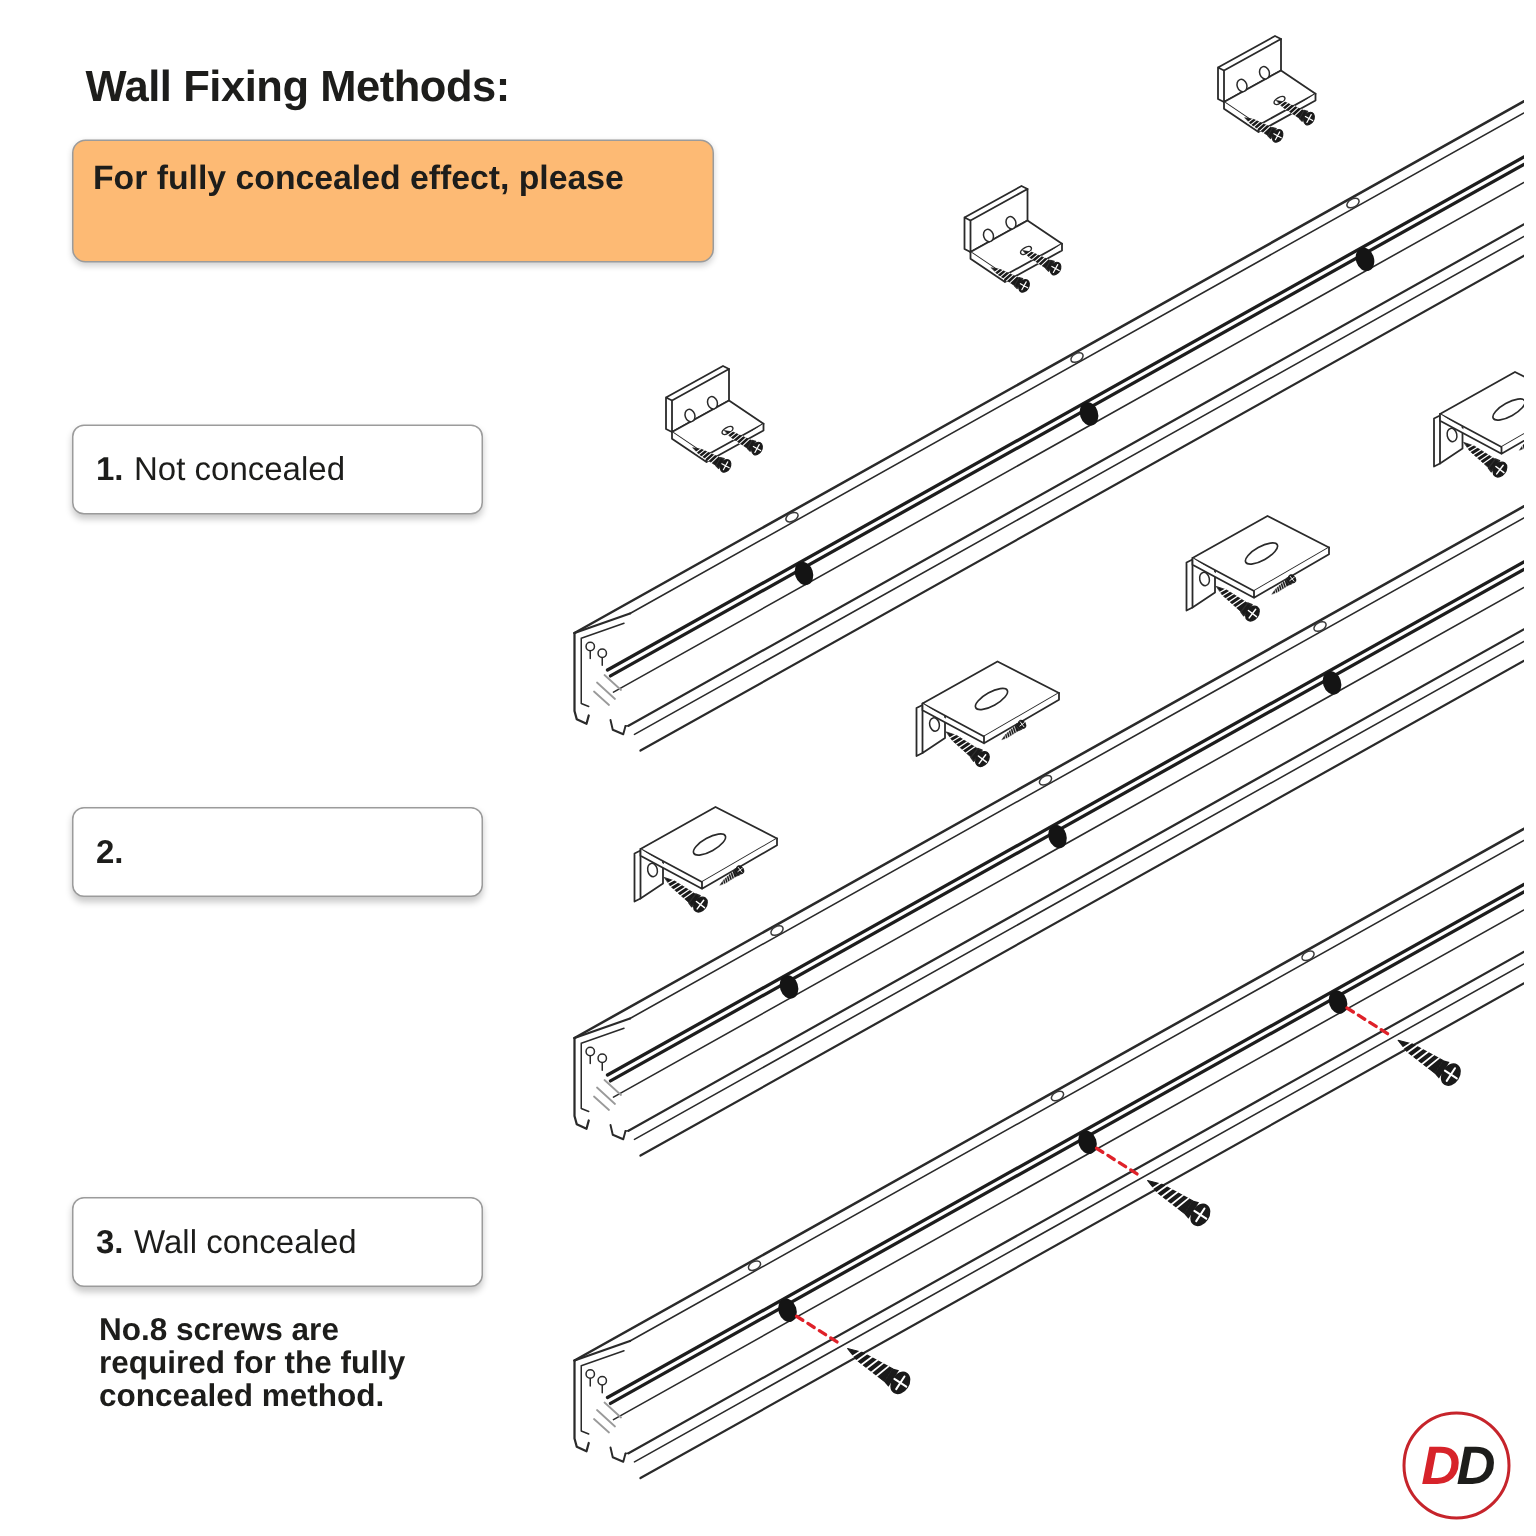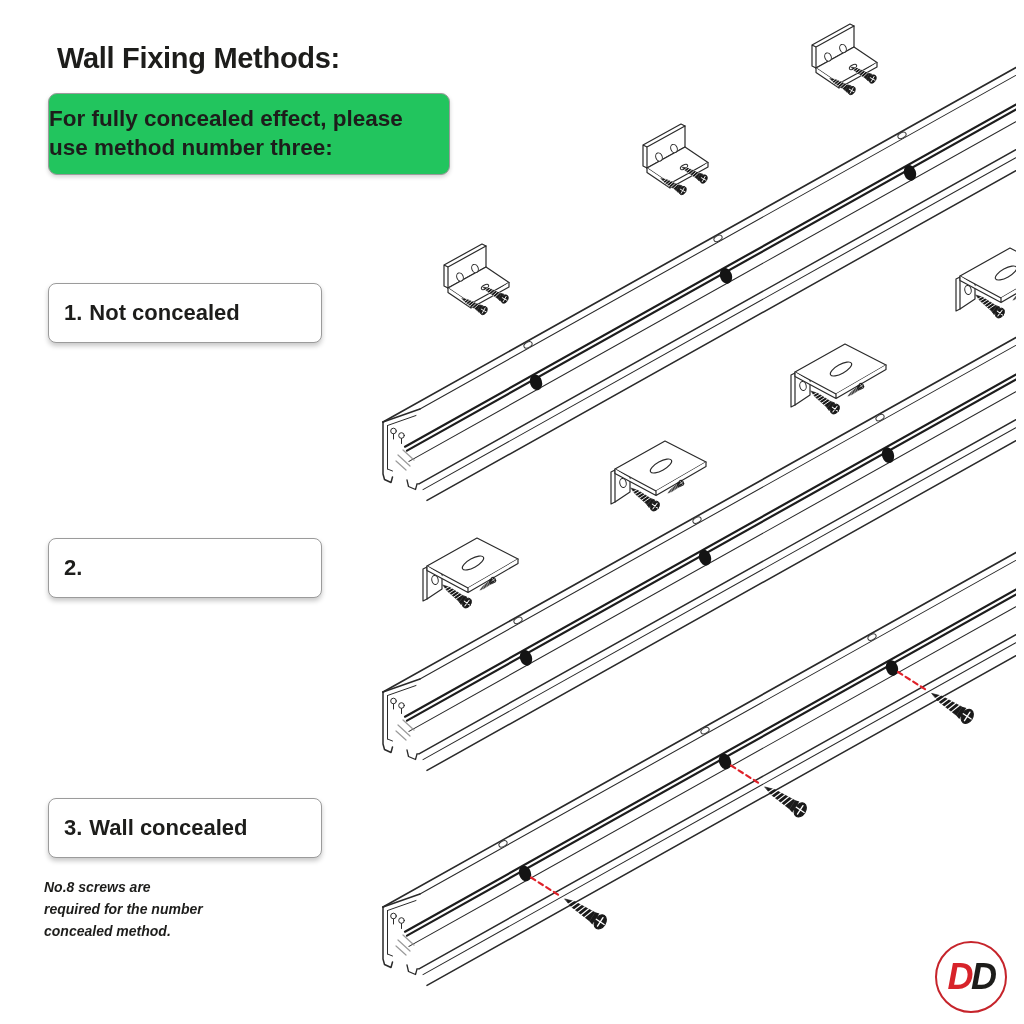--- a/index.html
+++ b/index.html
@@ -7,39 +7,39 @@
     position:relative;width:1016px;height:1024px;overflow:hidden;
     background:#ffffff;font-family:"Liberation Sans",sans-serif;color:#1d1d1b;
   }
   .diagram-svg{position:absolute;left:0;top:0;width:1024px;height:1024px;}
   .page-title{
     position:absolute;left:57px;top:42px;font-size:29px;font-weight:700;
     letter-spacing:-.3px;color:#1d1d1b;white-space:nowrap;
   }
   .info-box{
     position:absolute;left:48px;top:93px;width:400px;height:60px;
-    background:#22c55e;border:1.4px solid #9b9b9b;border-radius:9px;
+    background:#fdba74;border:1.4px solid #9b9b9b;border-radius:9px;
     box-shadow:0 2px 4px rgba(0,0,0,.18);
-    padding:10px 0;font-size:22.5px;font-weight:700;line-height:29px;
+    padding:10px 13px;font-size:22.5px;font-weight:700;line-height:29px;
   }
   .method-box{
     position:absolute;left:48px;width:274px;height:60px;
     background:#fff;border:1.4px solid #9b9b9b;border-radius:8px;
     box-shadow:0 3px 5px rgba(0,0,0,.22);
     display:flex;align-items:center;padding-left:15px;box-sizing:border-box;
     font-size:22px;white-space:nowrap;
   }
   .method-box .num{font-weight:700;margin-right:7px;}
-  .method-box .lbl{font-weight:700;}
+  .method-box .lbl{font-weight:400;}
   #method-1{top:283px;}
   #method-2{top:538px;}
   #method-3{top:798px;}
   .note{
-    position:absolute;left:44px;top:876px;font-size:14px;font-weight:700;
-    line-height:22px;color:#1d1d1b;font-style:italic;
+    position:absolute;left:66px;top:876px;font-size:21px;font-weight:700;
+    line-height:22px;color:#1d1d1b;
   }
   .logo{
     position:absolute;left:935px;top:941px;width:72px;height:72px;
     border:2.6px solid #c6242b;border-radius:50%;background:#fff;
     display:flex;align-items:center;justify-content:center;
     font-size:36px;font-weight:700;font-style:italic;letter-spacing:-2.5px;
     box-sizing:border-box;
   }
   .logo .d1{color:#d7232a;}
   .logo .d2{color:#1d1d1b;}
@@ -176,40 +176,39 @@
       <g>
           <use href="#fix3" x="892" y="668"></use>
         </g>
     </g>
   </svg>
 
   <div class="page-title">Wall Fixing Methods:</div>
 
   <div class="info-box">
     <div>For fully concealed effect, please</div>
-    <div>use method number three:</div>
   </div>
 
   <div class="method-box" id="method-1">
     <span class="num">1.</span>
     <span class="lbl">Not concealed</span>
   </div>
 
   <div class="method-box" id="method-2">
     <span class="num">2.</span>
   </div>
 
   <div class="method-box" id="method-3">
     <span class="num">3.</span>
     <span class="lbl">Wall concealed</span>
   </div>
 
   <div class="note">
     <div>No.8 screws are</div>
-    <div>required for the number</div>
+    <div>required for the fully</div>
     <div>concealed method.</div>
   </div>
 
   <div class="logo">
     <span class="d1">D</span>
     <span class="d2">D</span>
   </div>
 
 </div>
 

